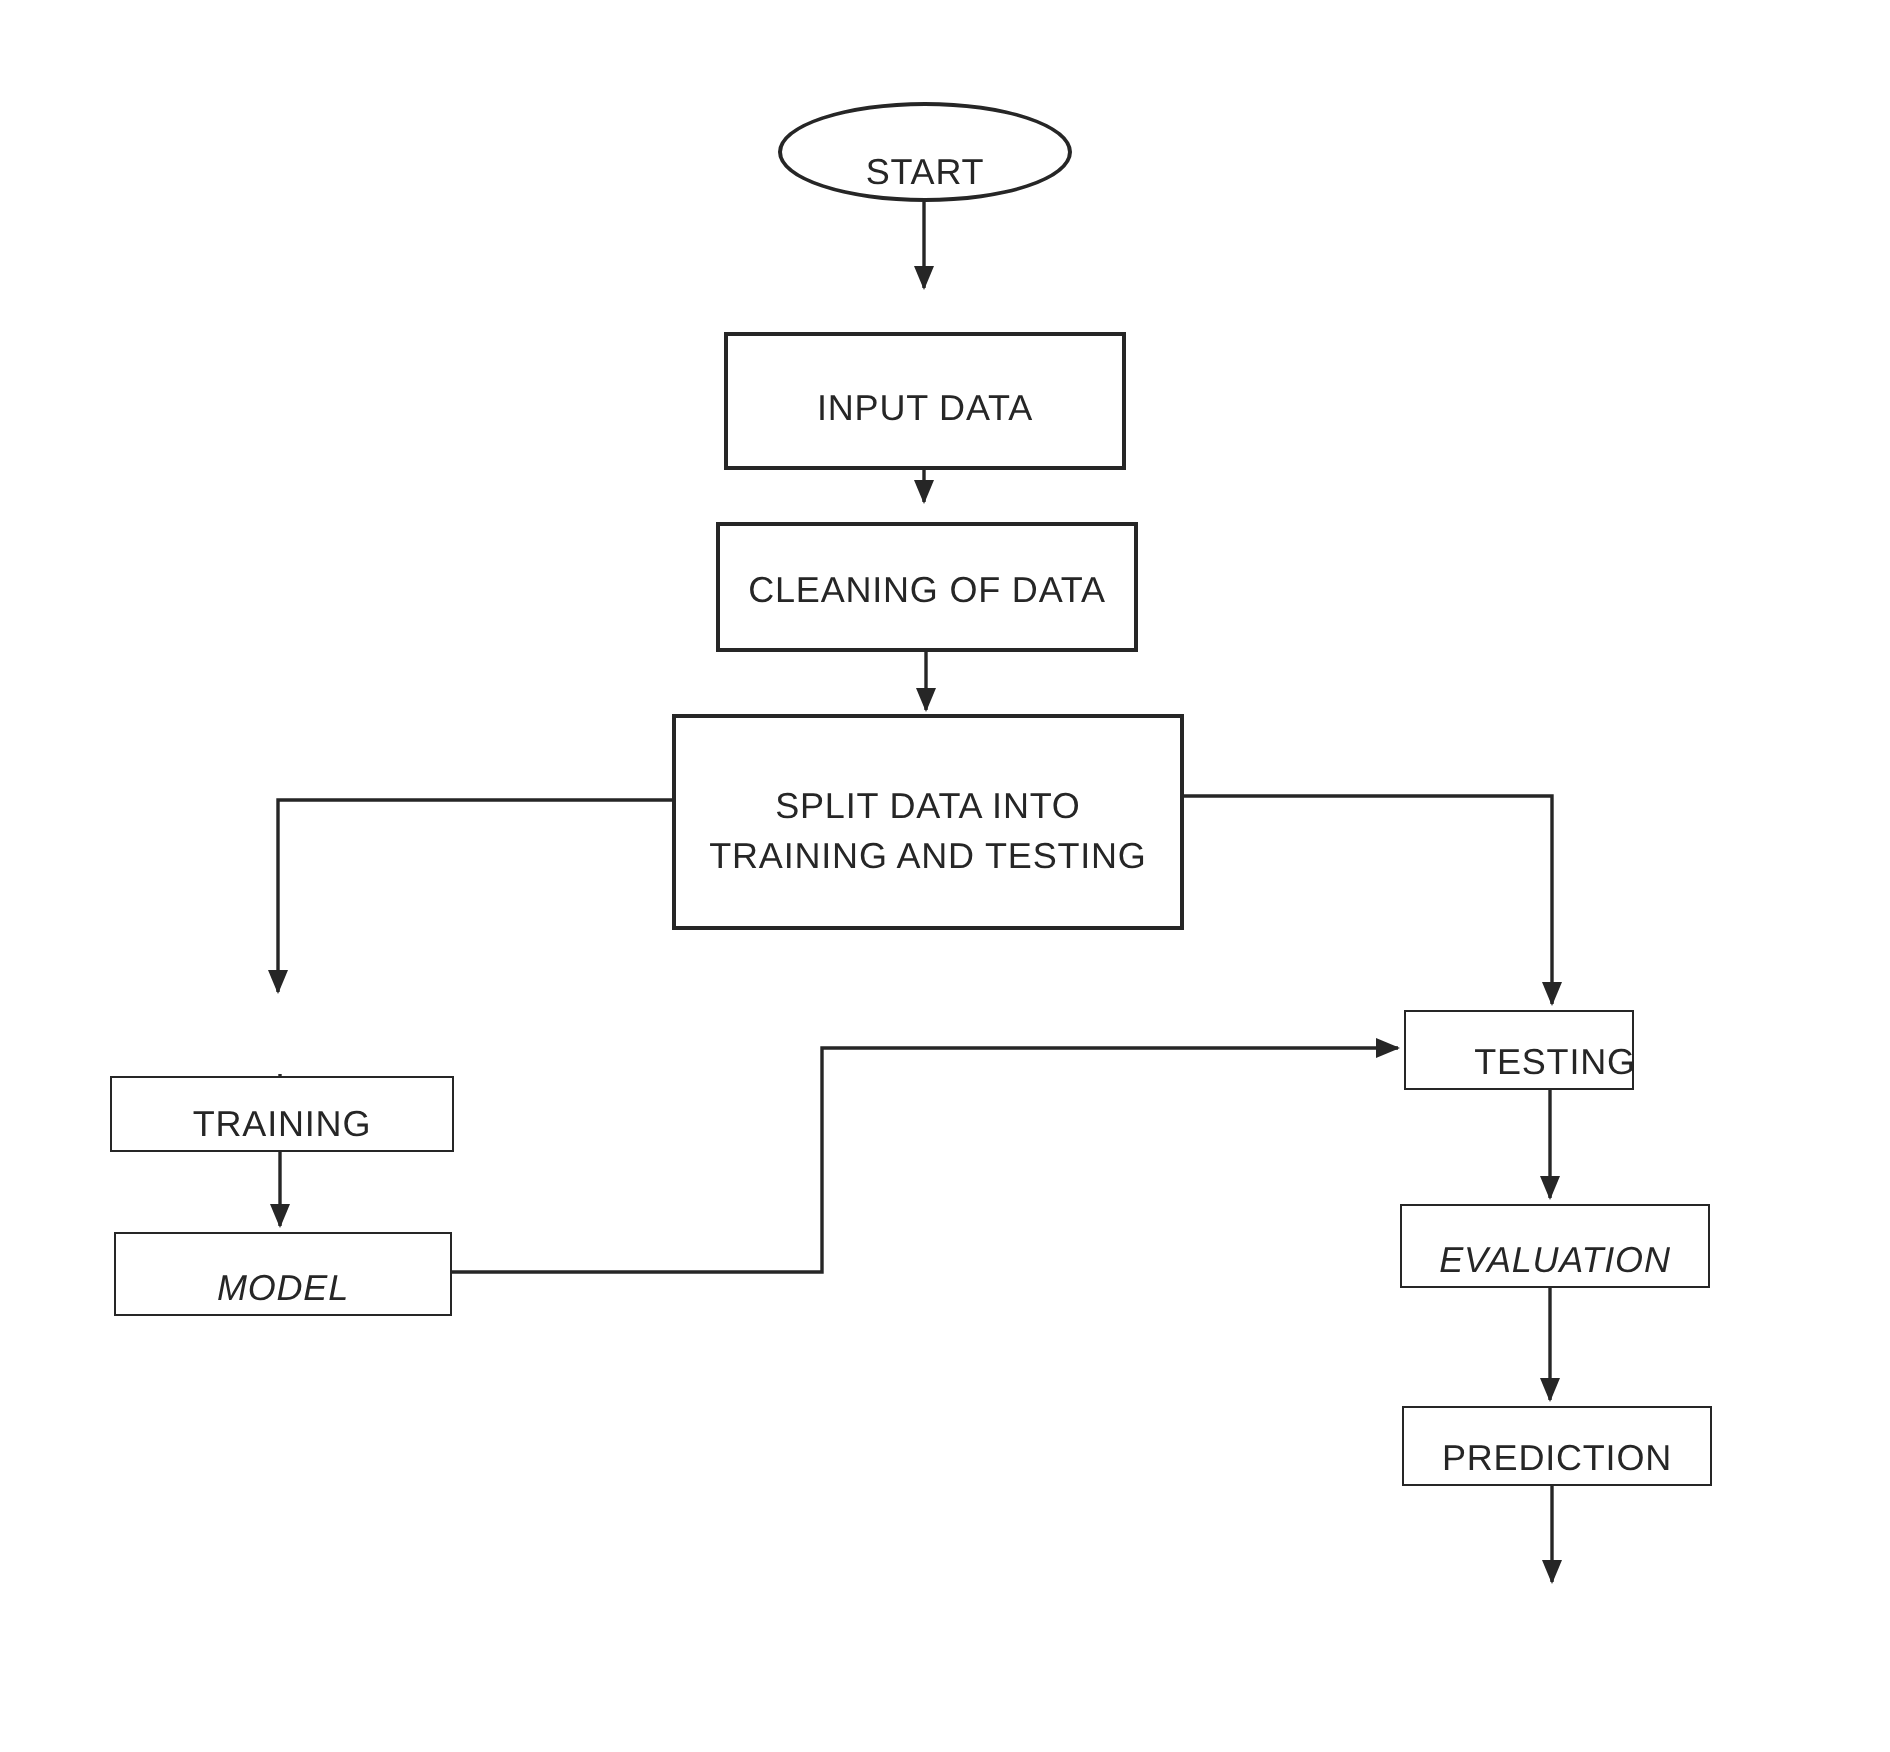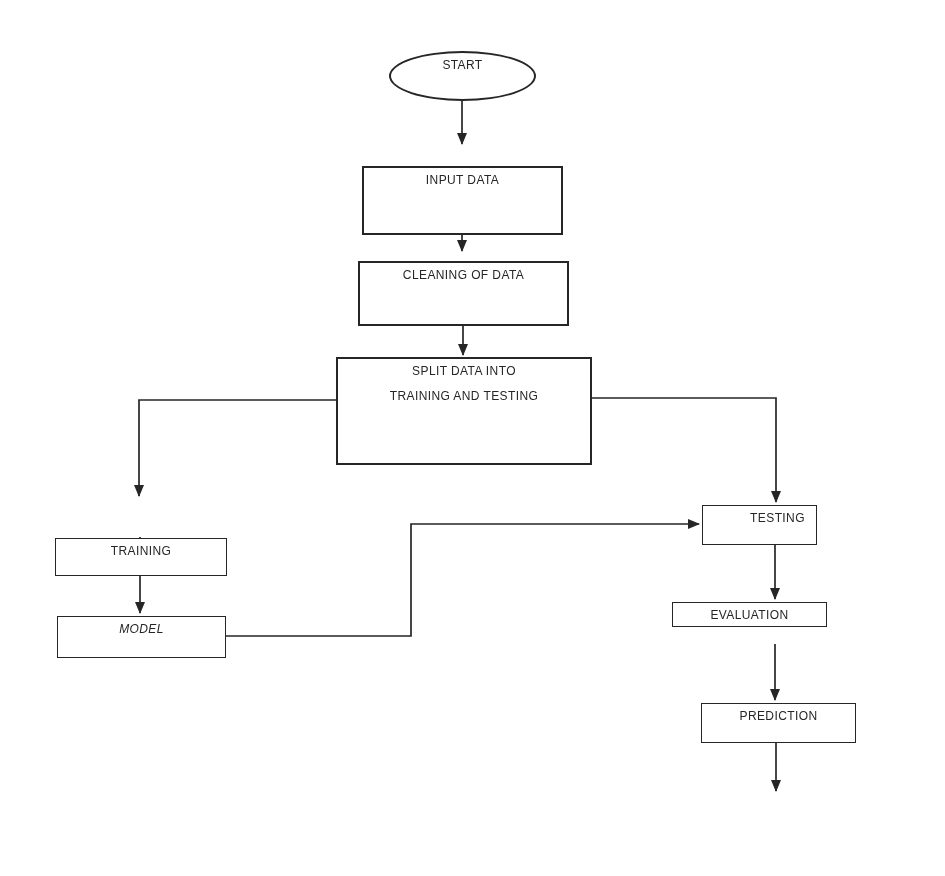--- a/index.html
+++ b/index.html
@@ -24,26 +24,26 @@
   }
   svg.edges polyline {
     fill: none;
     stroke: #262626;
     stroke-width: 1.7;
   }
   .node {
     position: absolute;
     box-sizing: border-box;
     display: flex;
-    align-items: flex-start;
+    align-items: flex-end;
     justify-content: center;
     border: 2px solid #262626;
     background: #ffffff;
     color: #262626;
-    font-size: 12px;
+    font-size: 18px;
     letter-spacing: 0.4px;
     text-align: center;
   }
   .node span {
     white-space: pre-line;
     line-height: 25px;
   }
   .node.small {
     border-width: 1.5px;
   }
@@ -103,21 +103,21 @@
   </div>
 
   <div class="node small" style="left:57px; top:616px; width:169px; height:42px;font-style:italic;">
     <span>MODEL</span>
   </div>
 
   <div class="node small" style="left:702px; top:505px; width:115px; height:40px;padding-left:36px;">
     <span>TESTING</span>
   </div>
 
-  <div class="node small" style="left:672px; top:602px; width:155px; height:25px;">
+  <div class="node small" style="left:700px; top:602px; width:155px; height:42px;font-style:italic;">
     <span>EVALUATION</span>
   </div>
 
   <div class="node small" style="left:701px; top:703px; width:155px; height:40px;">
     <span>PREDICTION</span>
   </div>
 
 
 </div>
 

